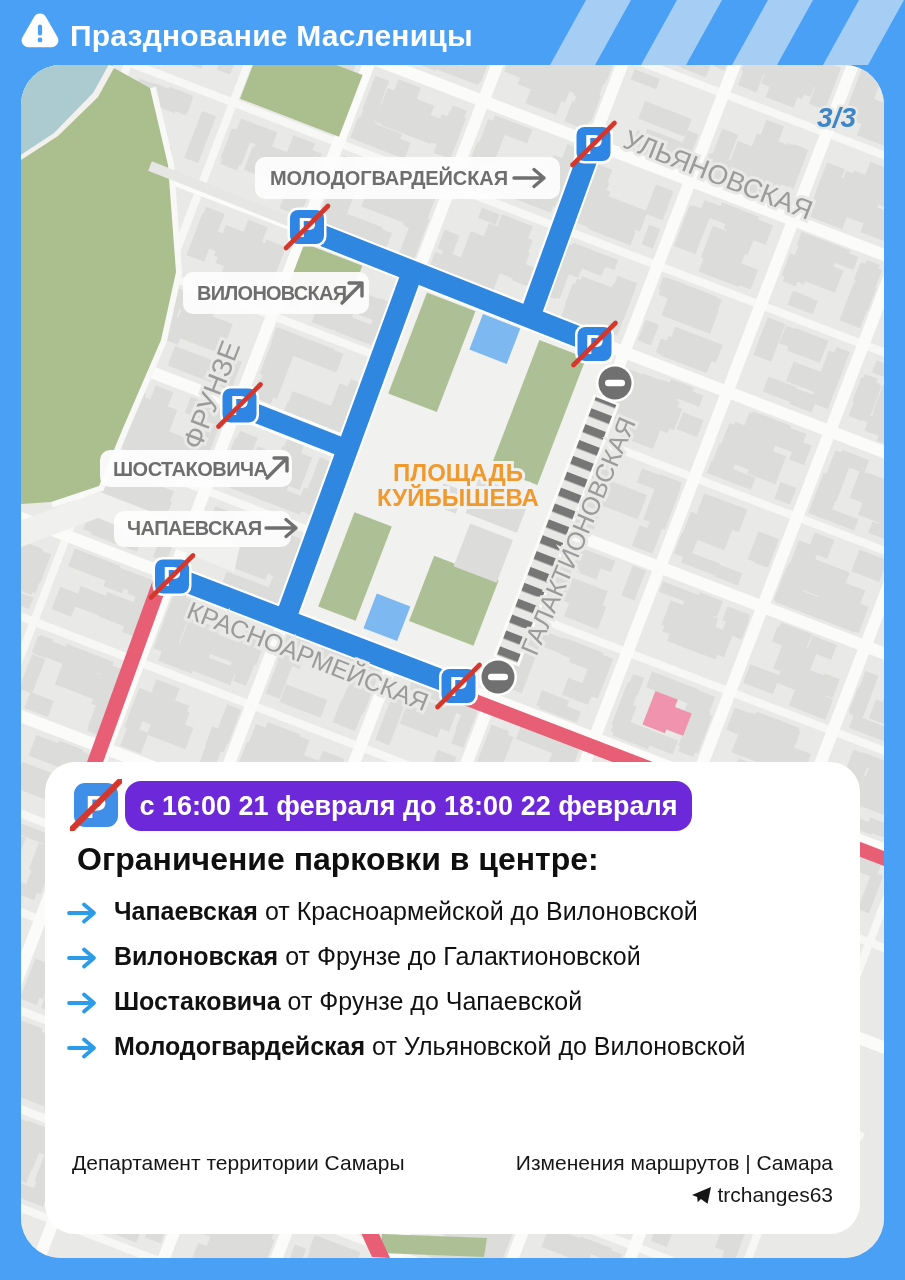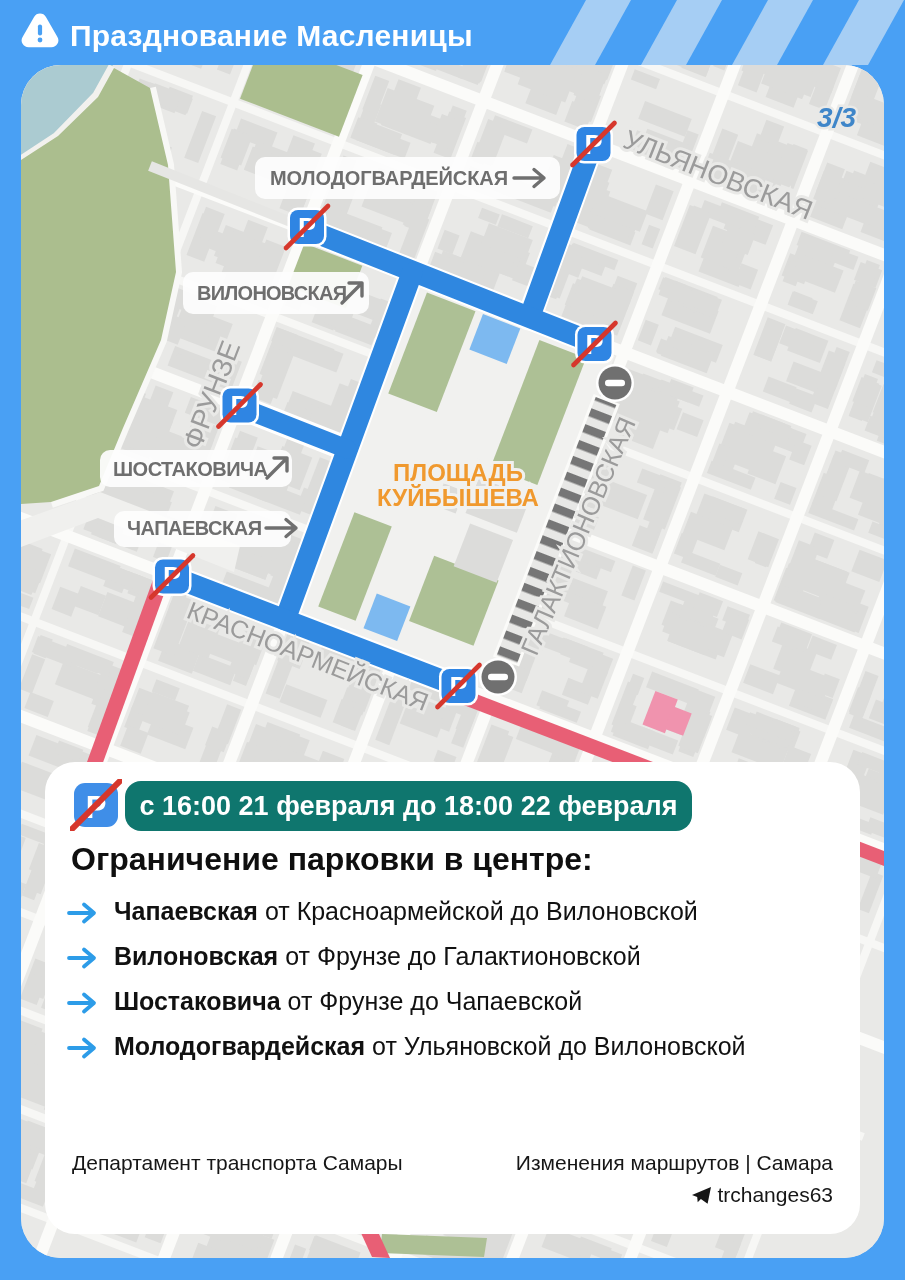--- a/index.html
+++ b/index.html
@@ -1281,23 +1281,23 @@
 </div>
 
 <div class="abs" style="left:45px;top:762px;width:815px;height:472px;border-radius:30px;background:#FFFFFF;">
 
 <svg class="abs" style="left:25px;top:17px;" width="52" height="52" viewBox="0 0 52 52">
 <rect x="4" y="4" width="44" height="44" rx="11" fill="#3F8EE8"></rect>
 <text x="26" y="39" text-anchor="middle" font-size="31" font-weight="700" fill="#FFFFFF" font-family="Liberation Sans,sans-serif">Р</text>
 <line x1="2" y1="50" x2="50" y2="2" stroke="#D6372C" stroke-width="6" stroke-linecap="round"></line>
 </svg>
 
-<div class="abs" style="left:80px;top:19px;width:567px;height:50px;border-radius:16px;background:#0f766e;color:#fff;font-size:27px;font-weight:700;text-align:center;line-height:50px;">с 16:00 21 февраля до 18:00 22 февраля</div>
-
-<div class="abs" style="left:26px;top:79px;font-size:32px;font-weight:700;color:#0F0F0F;">Ограничение парковки в центре:</div>
+<div class="abs" style="left:80px;top:19px;width:567px;height:50px;border-radius:16px;background:#6d28d9;color:#fff;font-size:27px;font-weight:700;text-align:center;line-height:50px;">с 16:00 21 февраля до 18:00 22 февраля</div>
+
+<div class="abs" style="left:32px;top:79px;font-size:32px;font-weight:700;color:#0F0F0F;">Ограничение парковки в центре:</div>
 
 <div class="abs" style="left:21px;top:135px;width:790px;font-size:25px;color:#111;">
 
 
 <div style="height:45px;"><svg width="34" height="24" viewBox="0 0 34 24" style="vertical-align:-5px;">
           <path d="M3 12 H27 M18 3.5 L28 12 L18 20.5" stroke="#2D9CE8" stroke-width="3.8" fill="none" stroke-linecap="round" stroke-linejoin="round"></path>
         </svg>&nbsp;&nbsp;<b>Чапаевская</b> от Красноармейской до Вилоновской</div>
 
 <div style="height:45px;"><svg width="34" height="24" viewBox="0 0 34 24" style="vertical-align:-5px;">
           <path d="M3 12 H27 M18 3.5 L28 12 L18 20.5" stroke="#2D9CE8" stroke-width="3.8" fill="none" stroke-linecap="round" stroke-linejoin="round"></path>
@@ -1306,20 +1306,20 @@
 <div style="height:45px;"><svg width="34" height="24" viewBox="0 0 34 24" style="vertical-align:-5px;">
           <path d="M3 12 H27 M18 3.5 L28 12 L18 20.5" stroke="#2D9CE8" stroke-width="3.8" fill="none" stroke-linecap="round" stroke-linejoin="round"></path>
         </svg>&nbsp;&nbsp;<b>Шостаковича</b> от Фрунзе до Чапаевской</div>
 
 <div style="height:45px;"><svg width="34" height="24" viewBox="0 0 34 24" style="vertical-align:-5px;">
           <path d="M3 12 H27 M18 3.5 L28 12 L18 20.5" stroke="#2D9CE8" stroke-width="3.8" fill="none" stroke-linecap="round" stroke-linejoin="round"></path>
         </svg>&nbsp;&nbsp;<b>Молодогвардейская</b> от Ульяновской до Вилоновской</div>
 
 </div>
 
-<div class="abs" style="left:27px;top:389px;font-size:21px;color:#161616;">Департамент транспорта Самары</div>
+<div class="abs" style="left:27px;top:389px;font-size:21px;color:#161616;">Департамент территории Самары</div>
 
 
 <div class="abs" style="right:27px;top:389px;font-size:21px;color:#161616;text-align:center;">Изменения маршрутов | Самара</div>
 
 <div class="abs" style="right:27px;top:421px;font-size:21px;color:#161616;text-align:right;"><svg width="21" height="19" viewBox="0 0 21 19" style="vertical-align:-3px;">
         <path d="M1 9 L20 1 L16.6 17.8 L9.9 13 L6.7 16.2 L6.2 10.9 Z" fill="#151515"></path>
       </svg> trchanges63</div>
 </div>
 </body></html>

